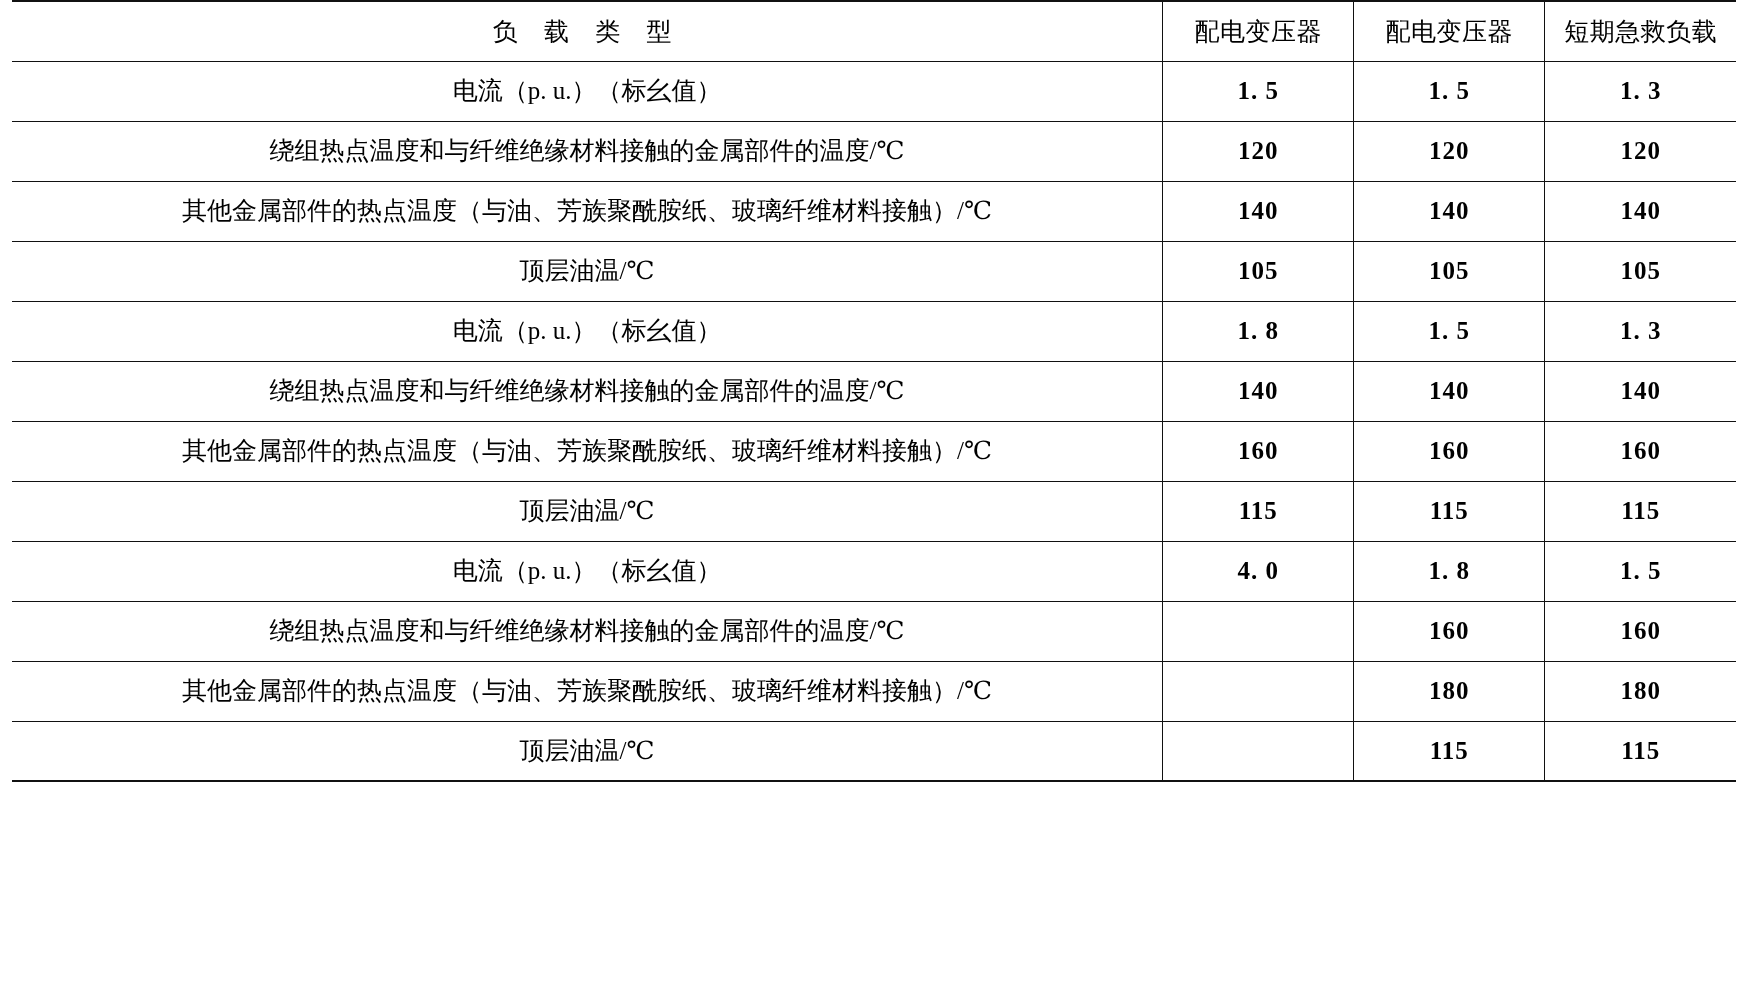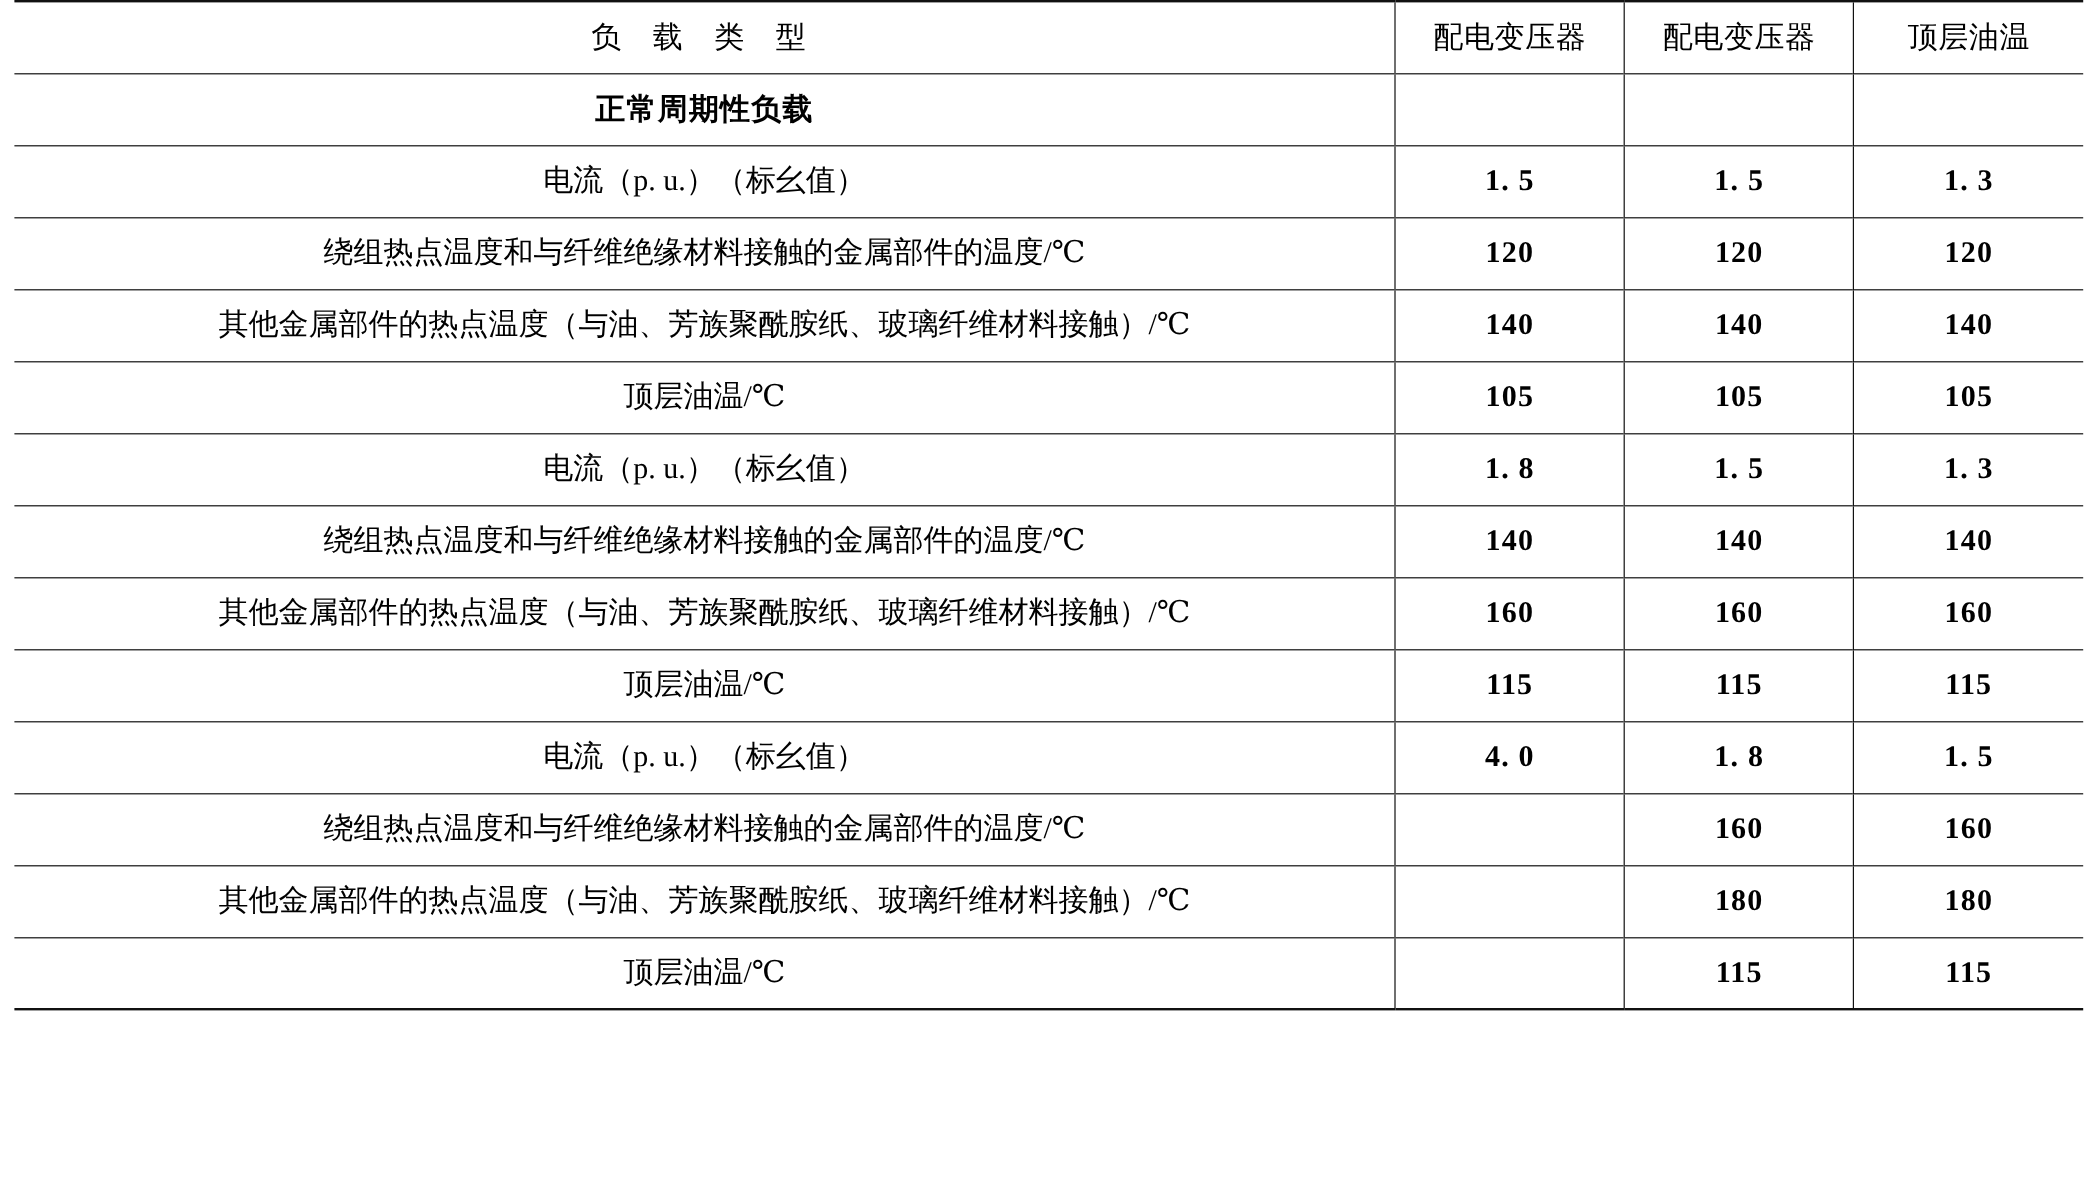--- a/index.html
+++ b/index.html
@@ -95,28 +95,22 @@
       <col class="c-label">
       <col class="c-val">
       <col class="c-val">
       <col class="c-val">
     </colgroup>
     <tbody>
       <tr>
         <td class="hdr hdr-label">负 载 类 型</td>
         <td class="hdr">配电变压器</td>
         <td class="hdr">配电变压器</td>
-        <td class="hdr">顶层油温</td>
+        <td class="hdr">短期急救负载</td>
       </tr>
-    <tr>
-          <td class="group-label">正常周期性负载</td>
-          <td class="num"></td>
-          <td class="num"></td>
-          <td class="num"></td>
-        </tr>
         <tr>
           <td class="row-label">电流（p. u.）（标幺值）</td>
           <td class="num">1. 5</td>
           <td class="num">1. 5</td>
           <td class="num">1. 3</td>
         </tr>
         <tr>
           <td class="row-label">绕组热点温度和与纤维绝缘材料接触的金属部件的温度/℃</td>
           <td class="num">120</td>
           <td class="num">120</td>

